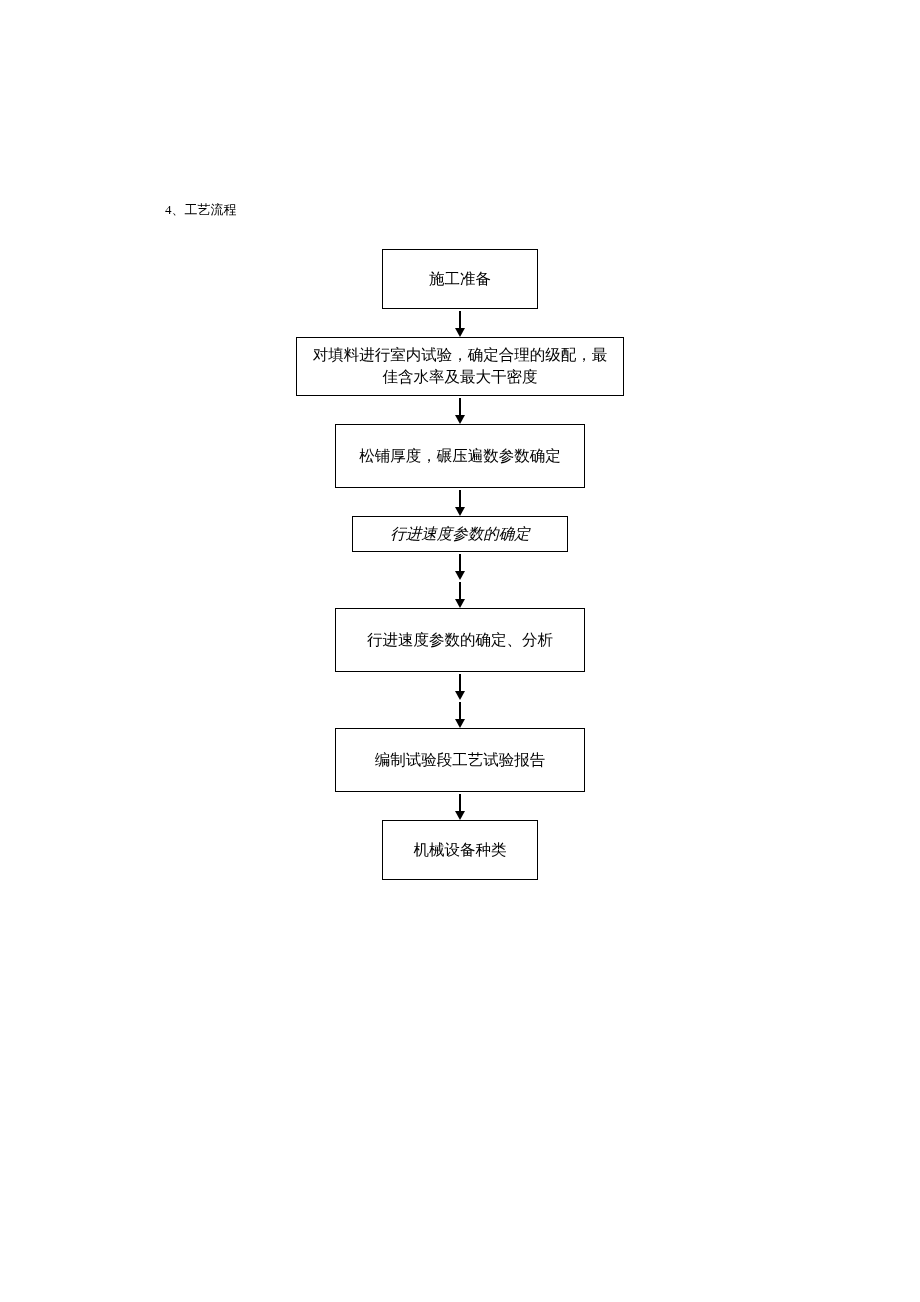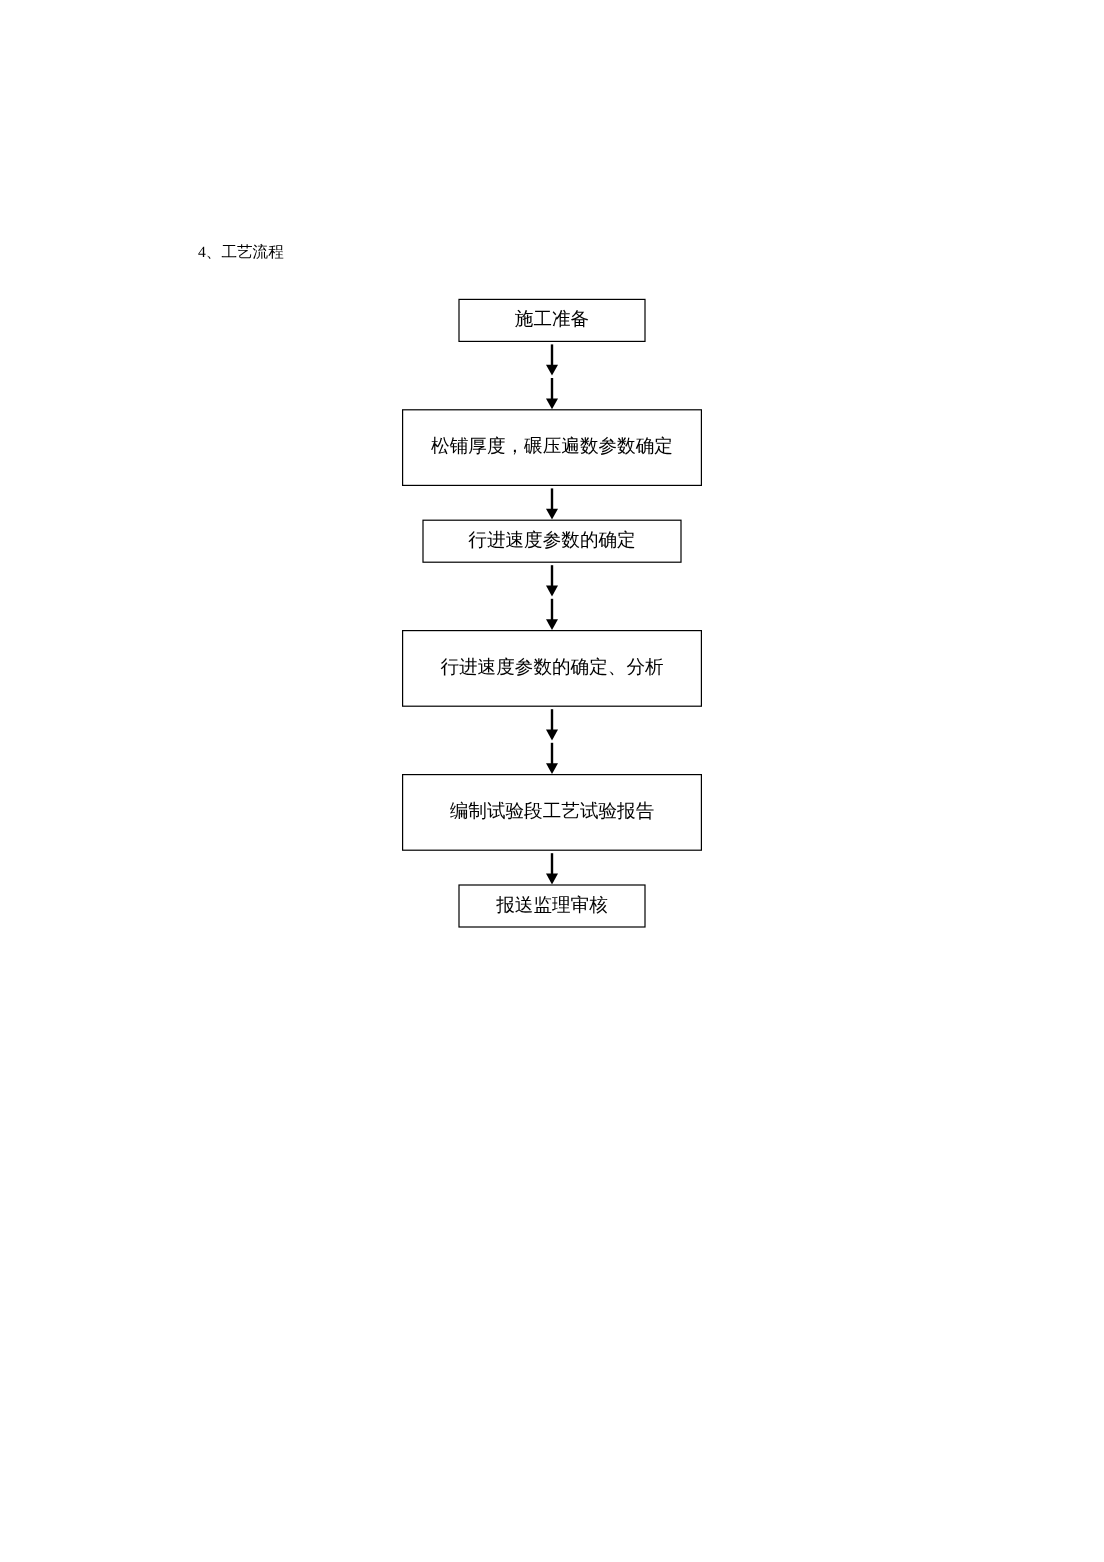--- a/index.html
+++ b/index.html
@@ -36,37 +36,38 @@
     text-align: center;
     font-size: 15.5px;
     line-height: 1.45;
     padding: 6px 14px;
     display: flex;
     align-items: center;
     justify-content: center;
   }
   .node-small {
     min-width: 110px;
-    padding: 6px 22px;
+    padding: 18px 22px;
     height: 22px;
   }
   .node-wide {
     width: 302px;
     padding: 6px 12px;
     min-height: 44px;
   }
   .node-med {
     min-width: 220px;
     padding: 21px 14px;
     height: 20px;
   }
   .node-med2 {
     min-width: 200px;
     padding: 7px 7px;
     height: 20px;
+    font-style: italic;
   }
   .arrow {
     display: flex;
     flex-direction: column;
     align-items: center;
     margin: 2px 0 0 0;
   }
   .arrow .shaft {
     width: 1.3px;
     background: #000;
@@ -90,20 +91,21 @@
   <div class="heading">4、工艺流程</div>
 
   <div class="flowchart">
 
     <div class="node node-small">施工准备</div>
     <div class="arrow">
         <div class="shaft shaft-short"></div>
         <div class="head"></div>
       </div>
 
+    <div class="node node-wide">对填料进行室内试验，确定合理的级配，最佳含水率及最大干密度</div>
     <div class="arrow">
         <div class="shaft shaft-med"></div>
         <div class="head"></div>
       </div>
 
     <div class="node node-med">松铺厚度，碾压遍数参数确定</div>
     <div class="arrow">
         <div class="shaft shaft-med"></div>
         <div class="head"></div>
       </div>
@@ -129,16 +131,16 @@
         <div class="shaft shaft-med"></div>
         <div class="head"></div>
       </div>
 
     <div class="node node-med">编制试验段工艺试验报告</div>
     <div class="arrow">
         <div class="shaft shaft-med"></div>
         <div class="head"></div>
       </div>
 
-    <div class="node node-small">报送监理审核</div>
+    <div class="node node-small">机械设备种类</div>
 
   </div>
 </div>
 
 </body></html>

